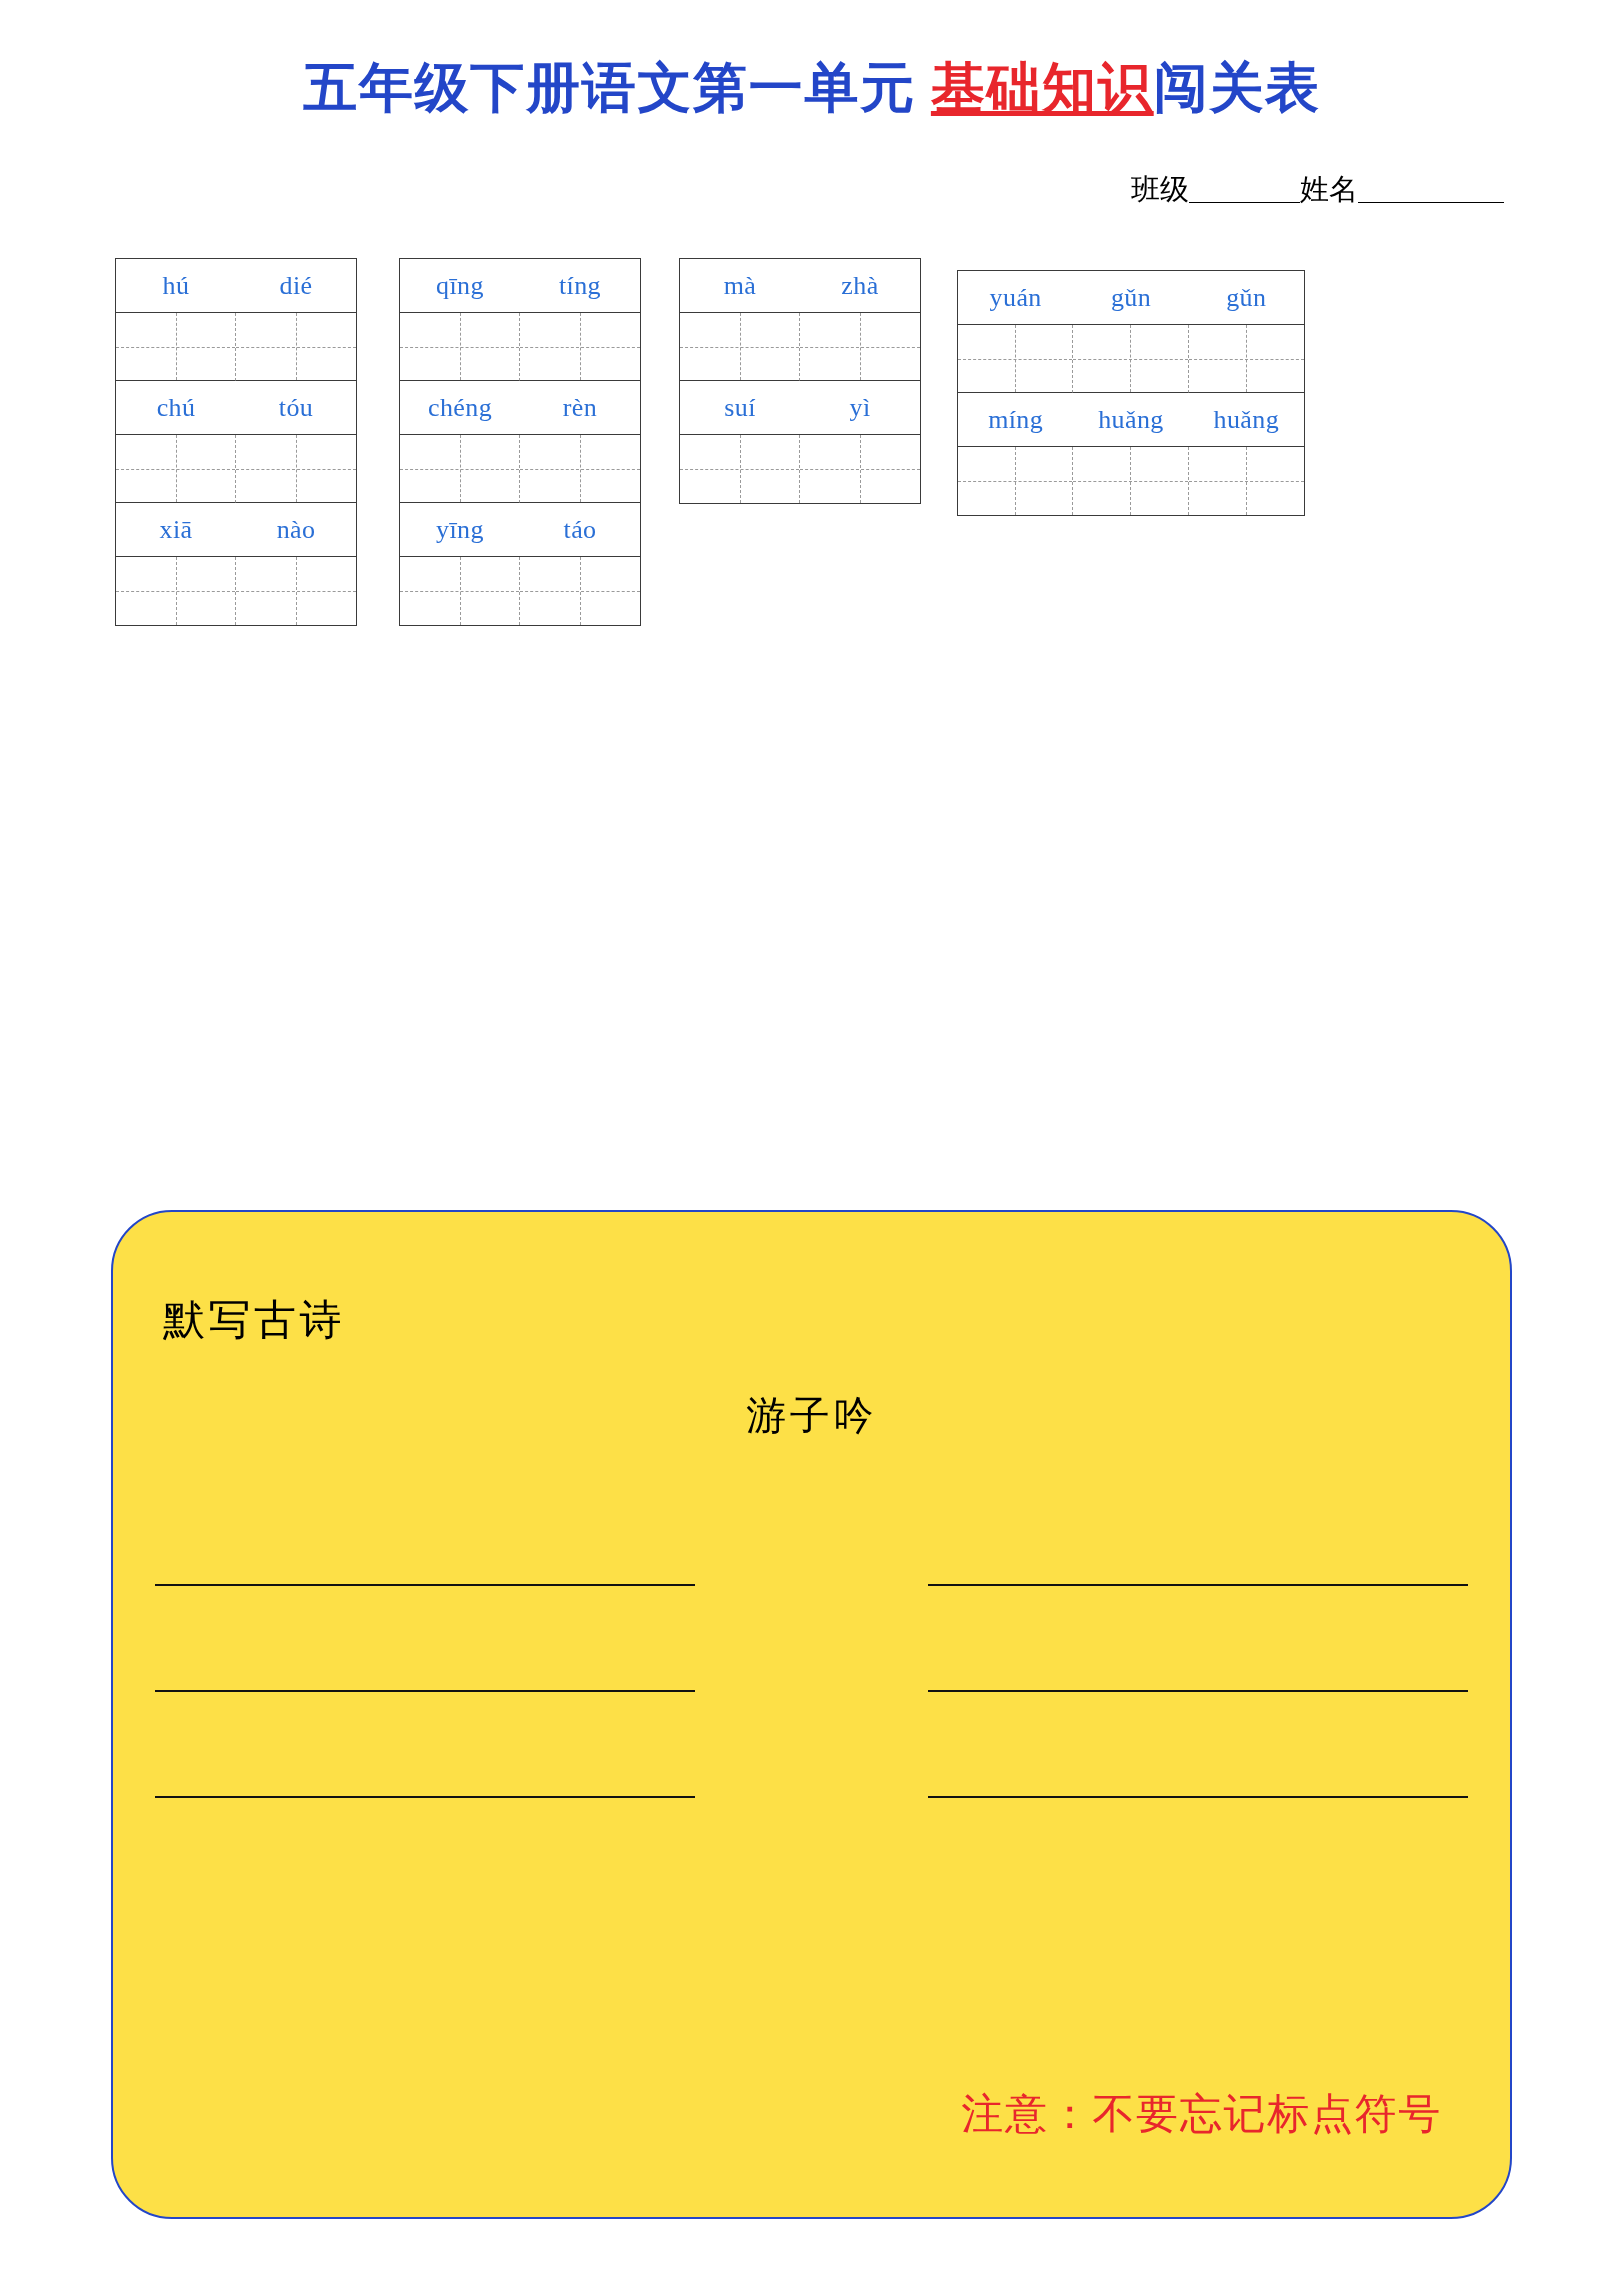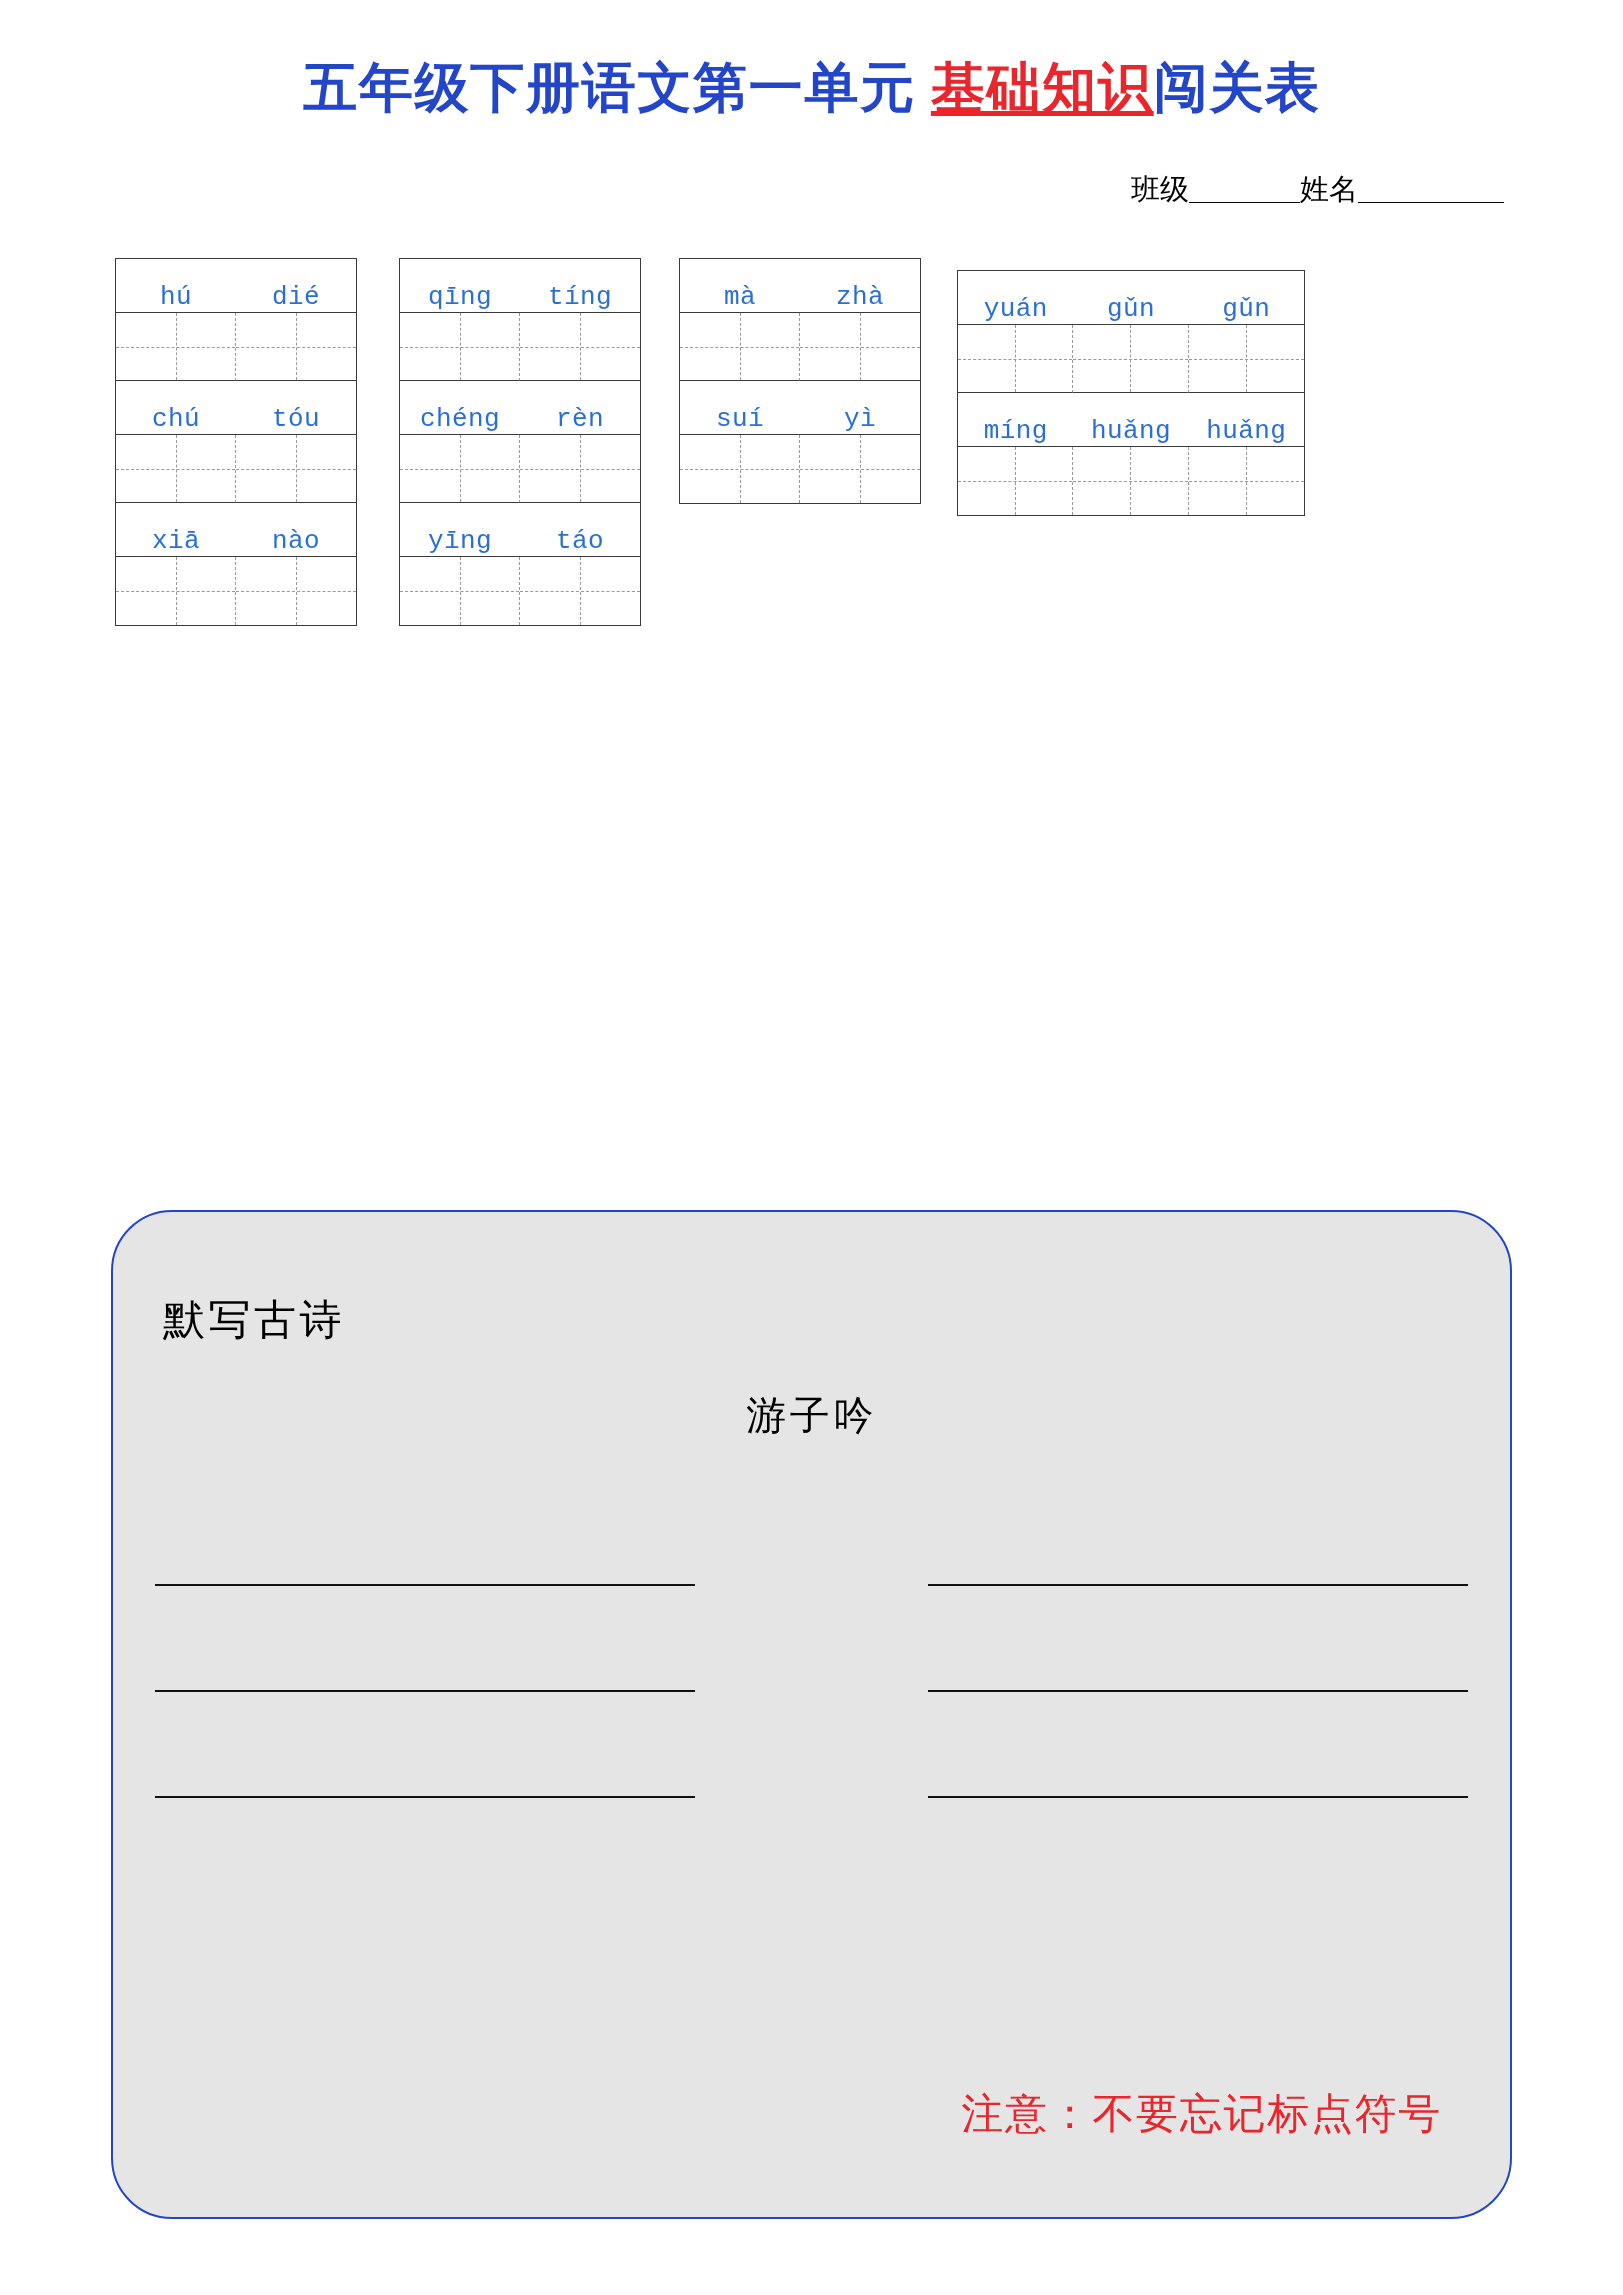--- a/index.html
+++ b/index.html
@@ -65,26 +65,26 @@
     position: absolute;
     border: 1.7px solid #3a3a3a;
     box-sizing: border-box;
     background: #fff;
   }
   .row {
     display: flex;
     box-sizing: border-box;
   }
   .pinyin-row {
-    align-items: flex-end;
+    align-items: center;
     justify-content: space-around;
     box-sizing: border-box;
     border-bottom: 1.7px solid #3a3a3a;
     color: #2a6fd6;
-    font-family: Liberation Mono, monospace;
+    font-family: Liberation Serif, serif;
     font-size: 26px;
     letter-spacing: 0.4px;
   }
   .pinyin-row span {
     flex: 1 1 0;
     text-align: center;
     white-space: nowrap;
   }
   .tian-row { }
   .cell {
@@ -115,21 +115,21 @@
   
   .poem-box {
     position: absolute;
     left: 111px;
     top: 1210px;
     width: 1401px;
     height: 1009px;
     border: 2.6px solid #2346c8;
     border-radius: 61px;
     box-sizing: border-box;
-    background: #e5e5e5;
+    background: #fde047;
   }
   .poem-label {
     position: absolute;
     left: 50px;
     top: 80px;
     font-size: 42px;
     color: #000;
     font-family: "Liberation Serif", serif;
     letter-spacing: 3.5px;
   }

